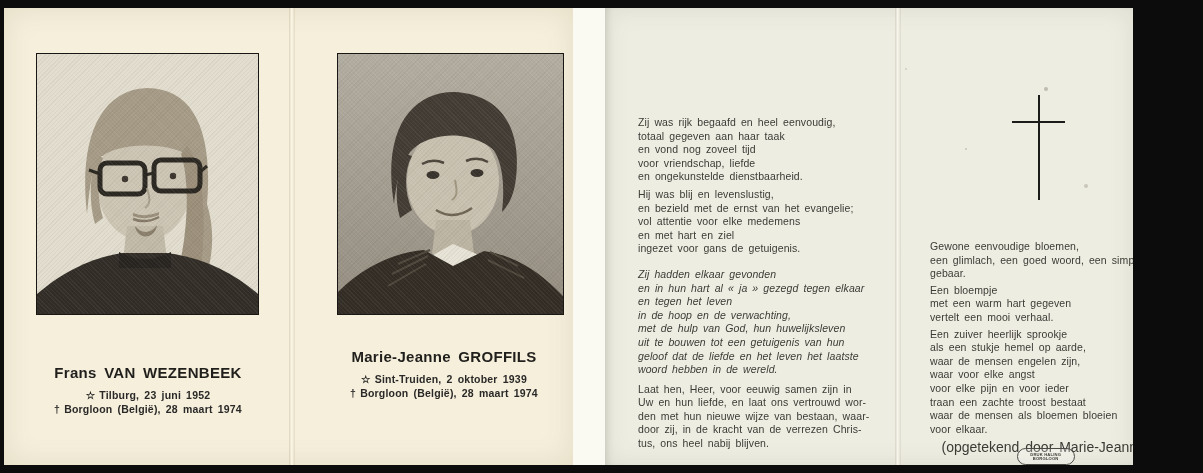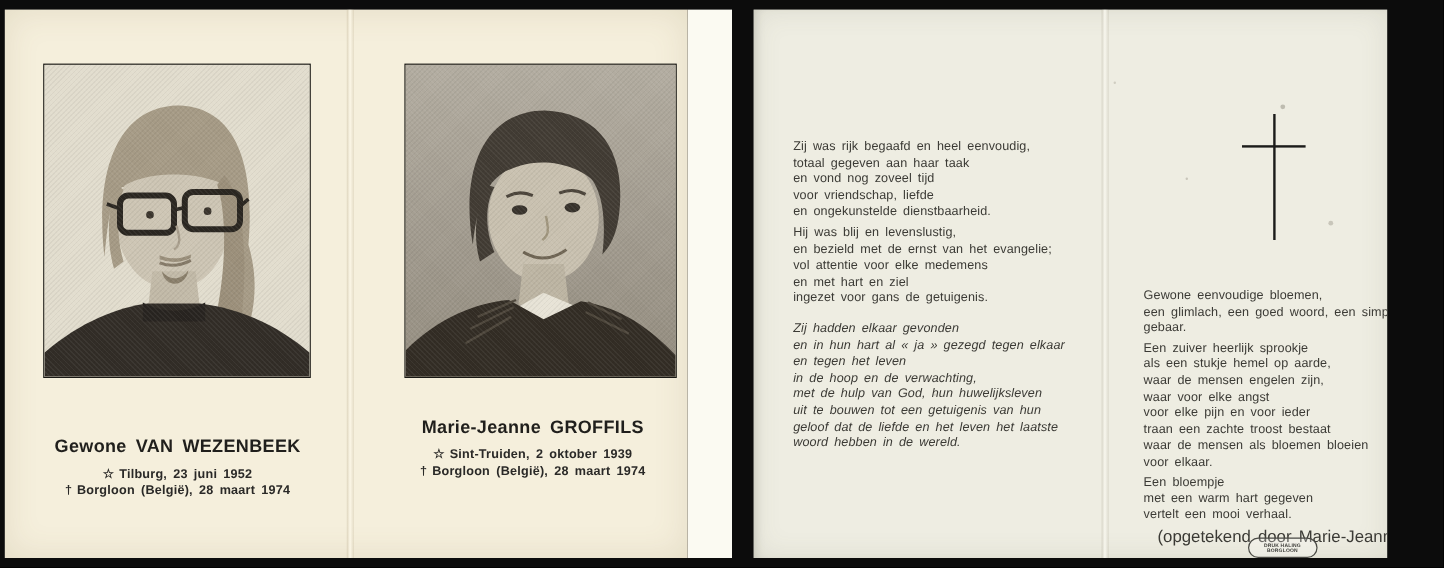--- a/index.html
+++ b/index.html
@@ -4,21 +4,21 @@
 <style>
   html,body { margin:0; padding:0; background:#000; }
   .scan {
     position:relative; width:1203px; height:473px;
     background:#0c0c0c; overflow:hidden;
     font-family:"Liberation Sans", sans-serif;
   }
   .scanner-gap { position:absolute; left:573px; top:8px; width:37px; height:457px; background:#fbfaf2; }
   .card { position:absolute; top:8px; height:457px; overflow:hidden; }
   .card-left  { left:4px;   width:569px; background:#f5efdc; box-shadow: inset 0 0 28px rgba(124,106,66,0.14); }
-  .card-right { left:628px; width:528px; background:#eeede2; box-shadow: inset 0 0 24px rgba(100,95,70,0.12), inset 6px 0 10px -6px rgba(0,0,0,0.18); }
+  .card-right { left:605px; width:528px; background:#eeede2; box-shadow: inset 0 0 24px rgba(100,95,70,0.12), inset 6px 0 10px -6px rgba(0,0,0,0.18); }
   .fold { position:absolute; top:0; height:100%; width:6px; }
   .fold-left  { left:285px; background:linear-gradient(90deg, rgba(140,120,80,0.22), #fcf7e7 45%, rgba(140,120,80,0.16)); }
   .fold-right { left:290px; background:linear-gradient(90deg, rgba(110,100,75,0.18), #f8f7ee 45%, rgba(110,100,75,0.14)); }
 
   .photo { position:absolute; top:45px; border:1px solid #181713; line-height:0; }
   .photo::after {
     content:""; position:absolute; inset:0; pointer-events:none;
     background:
       repeating-linear-gradient(45deg, rgba(255,255,255,0.05) 0 1px, transparent 1px 3px),
       repeating-linear-gradient(-45deg, rgba(0,0,0,0.045) 0 1px, transparent 1px 3px);
@@ -126,21 +126,21 @@
           <path d="M60 210 L92 196"></path>
           <path d="M54 220 L90 202"></path>
           <path d="M50 232 L88 210"></path>
           <path d="M152 198 L180 212"></path>
           <path d="M150 206 L186 224"></path>
         </g>
       </svg>
     </div>
 
     <div class="person-block pb1">
-      <div class="person-name">Gewone VAN WEZENBEEK</div>
+      <div class="person-name">Frans VAN WEZENBEEK</div>
       <div class="person-dates">
         <div class="date-line">
           <span class="sym">☆</span><span>Tilburg, 23 juni 1952</span>
         </div>
         <div class="date-line">
           <span class="sym">†</span><span>Borgloon (België), 28 maart 1974</span>
         </div>
       </div>
     </div>
 
@@ -172,42 +172,47 @@
 en met hart en ziel
 ingezet voor gans de getuigenis.</p>
       <p class="mt12">Zij hadden elkaar gevonden
 en in hun hart al « ja » gezegd tegen elkaar
 en tegen het leven
 in de hoop en de verwachting,
 met de hulp van God, hun huwelijksleven
 uit te bouwen tot een getuigenis van hun
 geloof dat de liefde en het leven het laatste
 woord hebben in de wereld.</p>
+      <p class="mt6">Laat hen, Heer, voor eeuwig samen zijn in
+Uw en hun liefde, en laat ons vertrouwd wor-
+den met hun nieuwe wijze van bestaan, waar-
+door zij, in de kracht van de verrezen Chris-
+tus, ons heel nabij blijven.</p>
     </div>
 
     <div class="cross">
       <div class="cross-v"></div>
       <div class="cross-h"></div>
     </div>
 
     <div class="flower-text">
       <p>Gewone eenvoudige bloemen,
 een glimlach, een goed woord, een simpel
 gebaar.</p>
+      <p class="mt3">Een bloempje
+met een warm hart gegeven
+vertelt een mooi verhaal.</p>
       <p class="mt3">Een zuiver heerlijk sprookje
 als een stukje hemel op aarde,
 waar de mensen engelen zijn,
 waar voor elke angst
 voor elke pijn en voor ieder
 traan een zachte troost bestaat
 waar de mensen als bloemen bloeien
 voor elkaar.</p>
-      <p class="mt3">Een bloempje
-met een warm hart gegeven
-vertelt een mooi verhaal.</p>
       <div class="attribution">(opgetekend door Marie-Jeanne)</div>
     </div>
 
     <div class="stamp">
       <div class="stamp-inner">
         <div>DRUK HALING</div>
         <div>BORGLOON</div>
       </div>
     </div>
 

